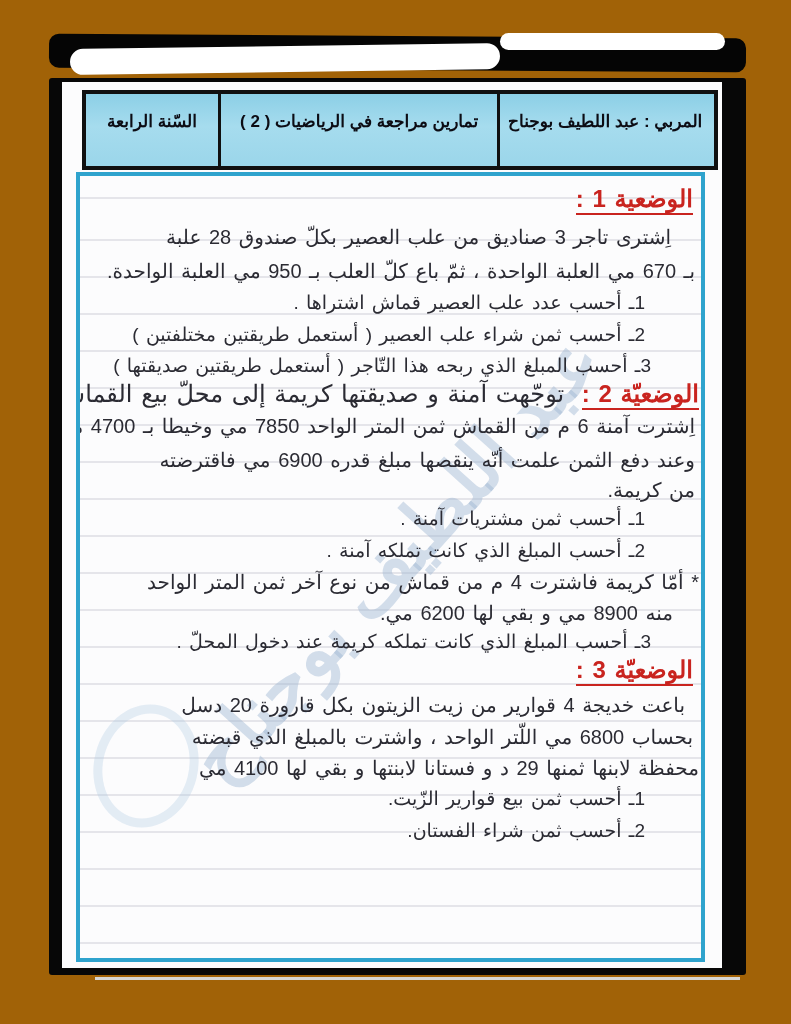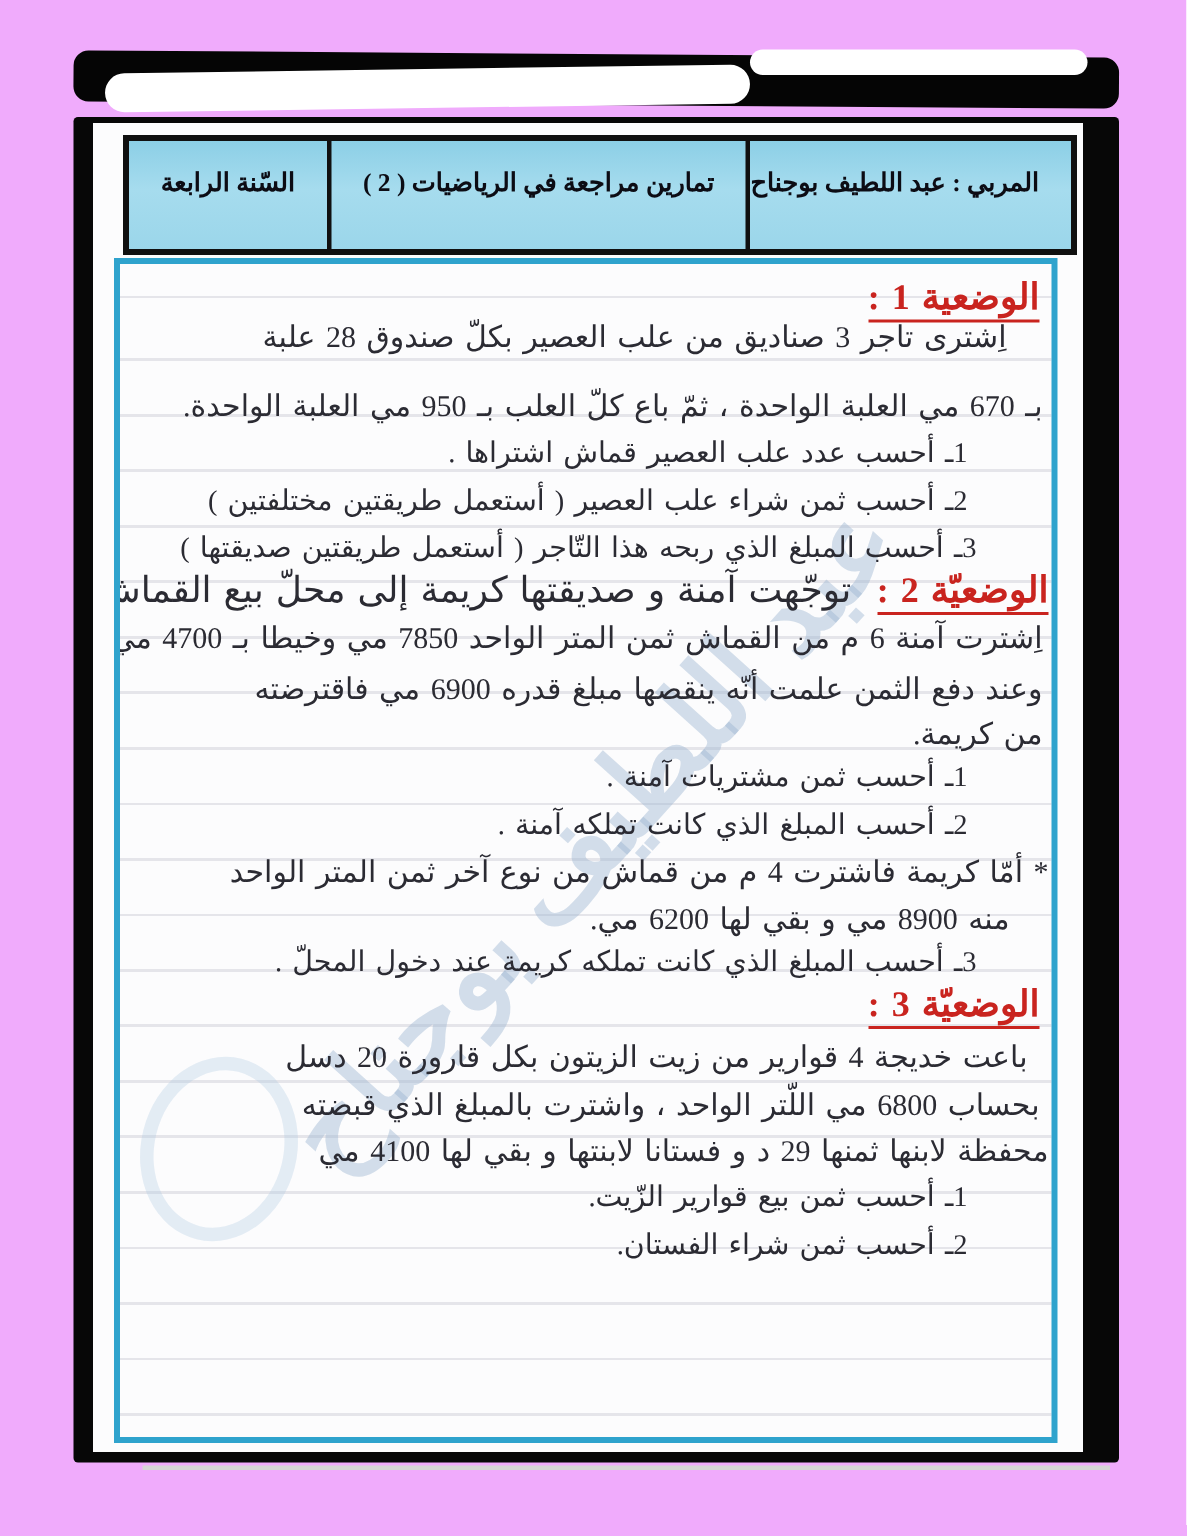--- a/index.html
+++ b/index.html
@@ -1,18 +1,18 @@
 <!DOCTYPE html>
 <html lang="ar"><head>
 <meta charset="utf-8">
 <style>
   html,body{margin:0;padding:0;background:#ffffff;}
   #canvas{
-    position:relative;width:791px;height:1024px;background:#f0abfc;overflow:hidden;
-    font-family:Liberation Serif, serif;
+    position:relative;width:791px;height:1024px;background:#a16207;overflow:hidden;
+    font-family:Liberation Sans, sans-serif;
   }
   
   .scan-band{position:absolute;left:49px;top:36px;width:697px;height:34px;background:#050505;border-radius:10px;transform:rotate(.4deg);}
   .band-white-1{position:absolute;left:70px;top:46px;width:430px;height:26px;background:#ffffff;border-radius:14px;transform:rotate(-.8deg);}
   .band-white-2{position:absolute;left:500px;top:33px;width:225px;height:17px;background:#ffffff;border-radius:10px;}
   .scan-main{position:absolute;left:49px;top:78px;width:697px;height:897px;background:#070707;border-radius:3px;}
   .paper{position:absolute;left:62px;top:82px;width:660px;height:886px;background:#fcfcfd;}
   .artifact-line{position:absolute;left:95px;top:977px;width:645px;height:3px;background:#d6d6d6;}
 
   
@@ -20,21 +20,21 @@
     position:absolute;left:82px;top:90px;width:636px;height:80px;
     border:4px solid #101010;box-sizing:border-box;display:flex;flex-direction:row;
     background:#9bd6ea;
   }
   .cell{box-sizing:border-box;direction:rtl;font-weight:bold;color:#0c0c14;
     background:linear-gradient(180deg,#8ccfe6 0%,#a6dcee 45%,#9bd6ea 100%);
     padding-top:17px;font-size:17px;}
   .cell + .cell{border-left:3px solid #101010;}
   .cell.grade{width:21%;text-align:center;}
   .cell.title{width:44.5%;text-align:center;}
-  .cell.teacher{width:34.5%;text-align:left;padding-right:4px;}
+  .cell.teacher{width:34.5%;text-align:center;padding-right:4px;}
 
   
   .frame{
     position:absolute;left:76px;top:172px;width:629px;height:790px;
     border:4px solid #2fa3cd;box-sizing:border-box;
     background-color:#fcfcfd;
     background-image:repeating-linear-gradient(180deg,
       rgba(0,0,0,0) 0px,rgba(0,0,0,0) 35px,#e5e5ea 35px,#e5e5ea 37px);
     background-position:0 28px;
     overflow:hidden;
@@ -83,21 +83,21 @@
     </div>
   </div>
 
   <div class="frame">
     <div class="watermark">عبد اللطيف بوجناح</div>
     <div class="stamp"></div>
 
     <div class="ln" style="top:10px;right:8px;">
       <span class="red-h">الوضعية 1 :</span>
     </div>
-    <div class="ln" style="top:36px;right:30px;margin-left:16px;">اِشترى تاجر 3 صناديق من علب العصير بكلّ صندوق 28 علبة</div>
+    <div class="ln" style="top:48px;right:30px;margin-left:16px;">اِشترى تاجر 3 صناديق من علب العصير بكلّ صندوق 28 علبة</div>
     <div class="ln" style="top:82px;right:6px;">بـ 670 مي العلبة الواحدة ، ثمّ باع كلّ العلب بـ 950 مي العلبة الواحدة.</div>
     <div class="ln q" style="top:114px;right:56px;">1ـ أحسب عدد علب العصير قماش اشتراها .</div>
     <div class="ln q" style="top:146px;right:56px;">2ـ أحسب ثمن شراء علب العصير ( أستعمل طريقتين مختلفتين )</div>
     <div class="ln q" style="top:177px;right:50px;">3ـ أحسب المبلغ الذي ربحه هذا التّاجر ( أستعمل طريقتين صديقتها )</div>
 
     <div class="ln" style="top:205px;right:2px;">
       <span class="red-h">الوضعيّة 2 :</span>
       <span class="tail">توجّهت آمنة و صديقتها كريمة إلى محلّ بيع القماش .</span>
     </div>
     <div class="ln" style="top:237px;right:6px;">اِشترت آمنة 6 م من القماش ثمن المتر الواحد 7850 مي وخيطا بـ 4700 مي</div>

